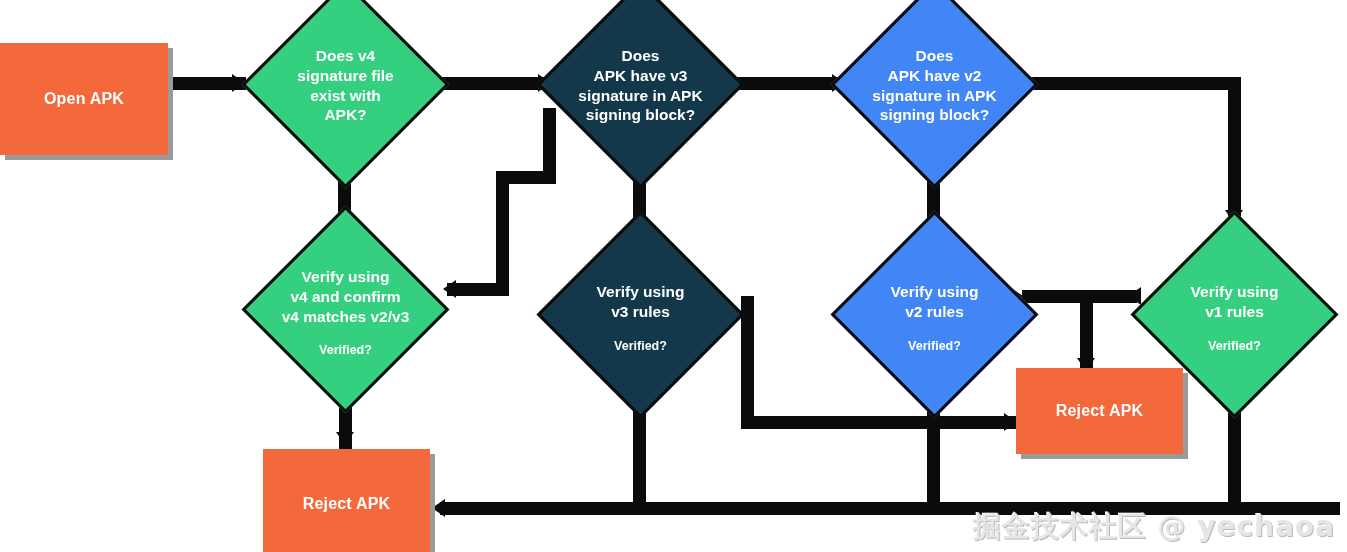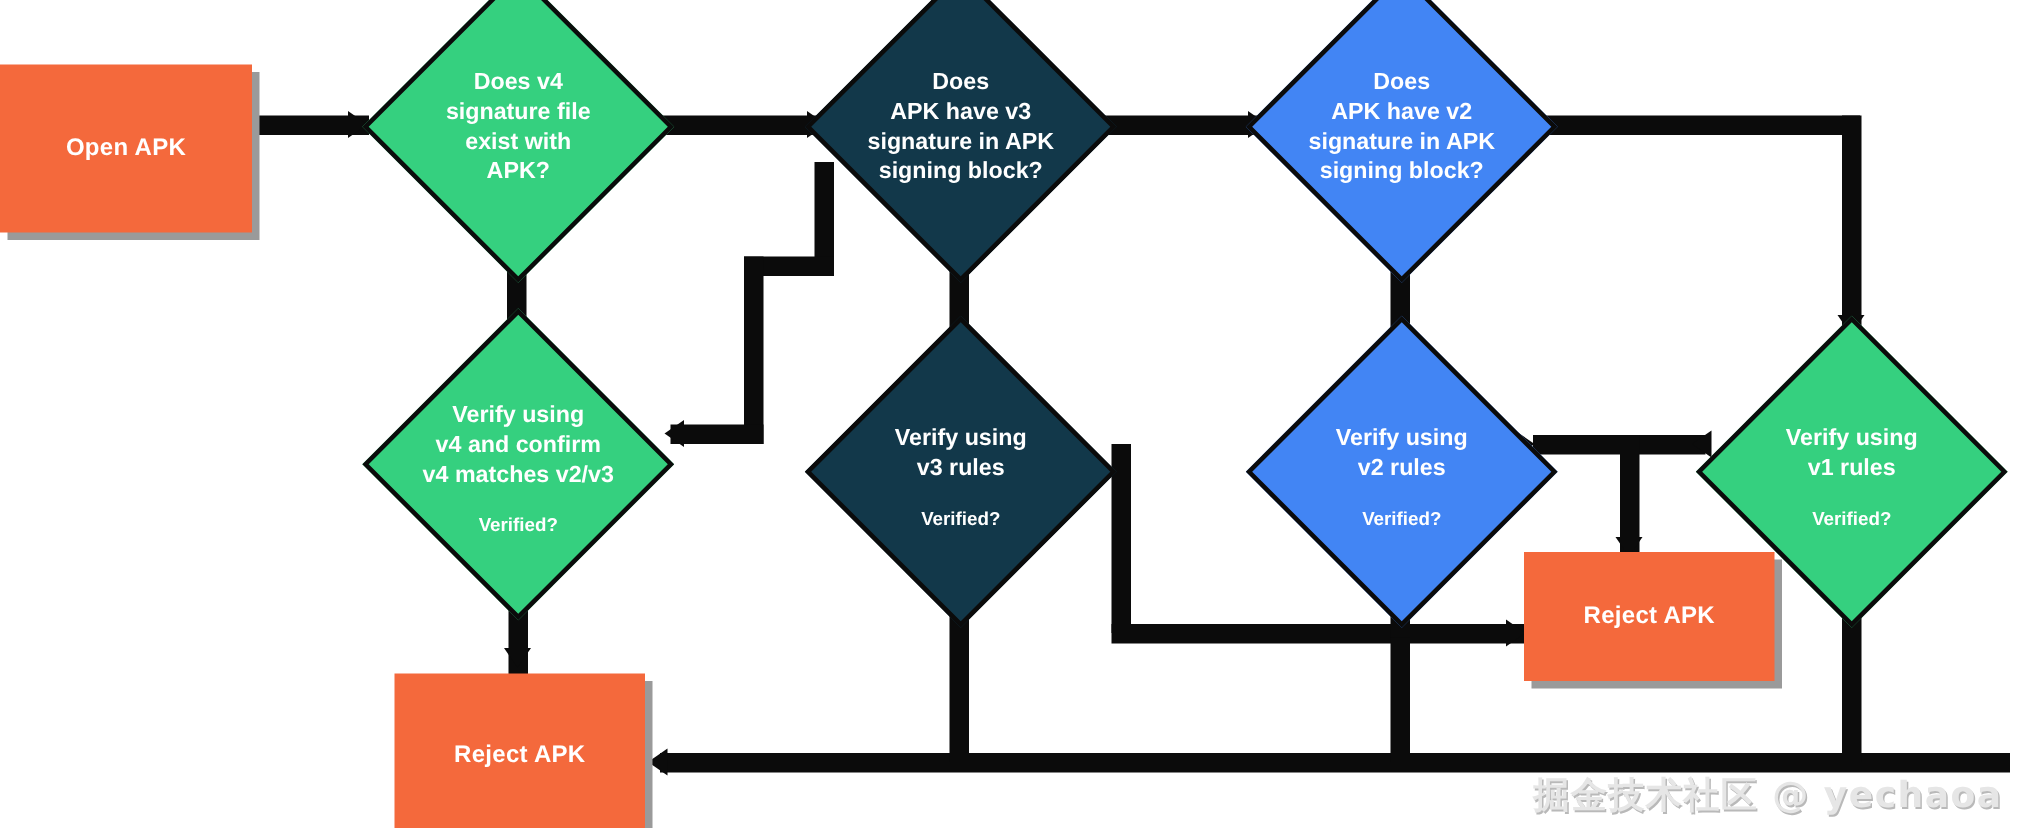--- a/index.html
+++ b/index.html
@@ -89,21 +89,21 @@
     font-weight: bold;
     font-size: 12.5px;
     pointer-events: none;
   }
 
   
   #watermark {
     position: absolute;
     right: 12px;
     bottom: 6px;
-    font-size: 24px;
+    font-size: 28px;
     font-weight: bold;
     color: #e6e6e6;
     text-shadow: 1px 1px 0 #b9b9b9, -1px -1px 0 #ffffff;
     letter-spacing: 1px;
     white-space: nowrap;
     font-family: "DejaVu Sans", "Liberation Sans", sans-serif;
   }
 </style>
 </head>
 <body>

